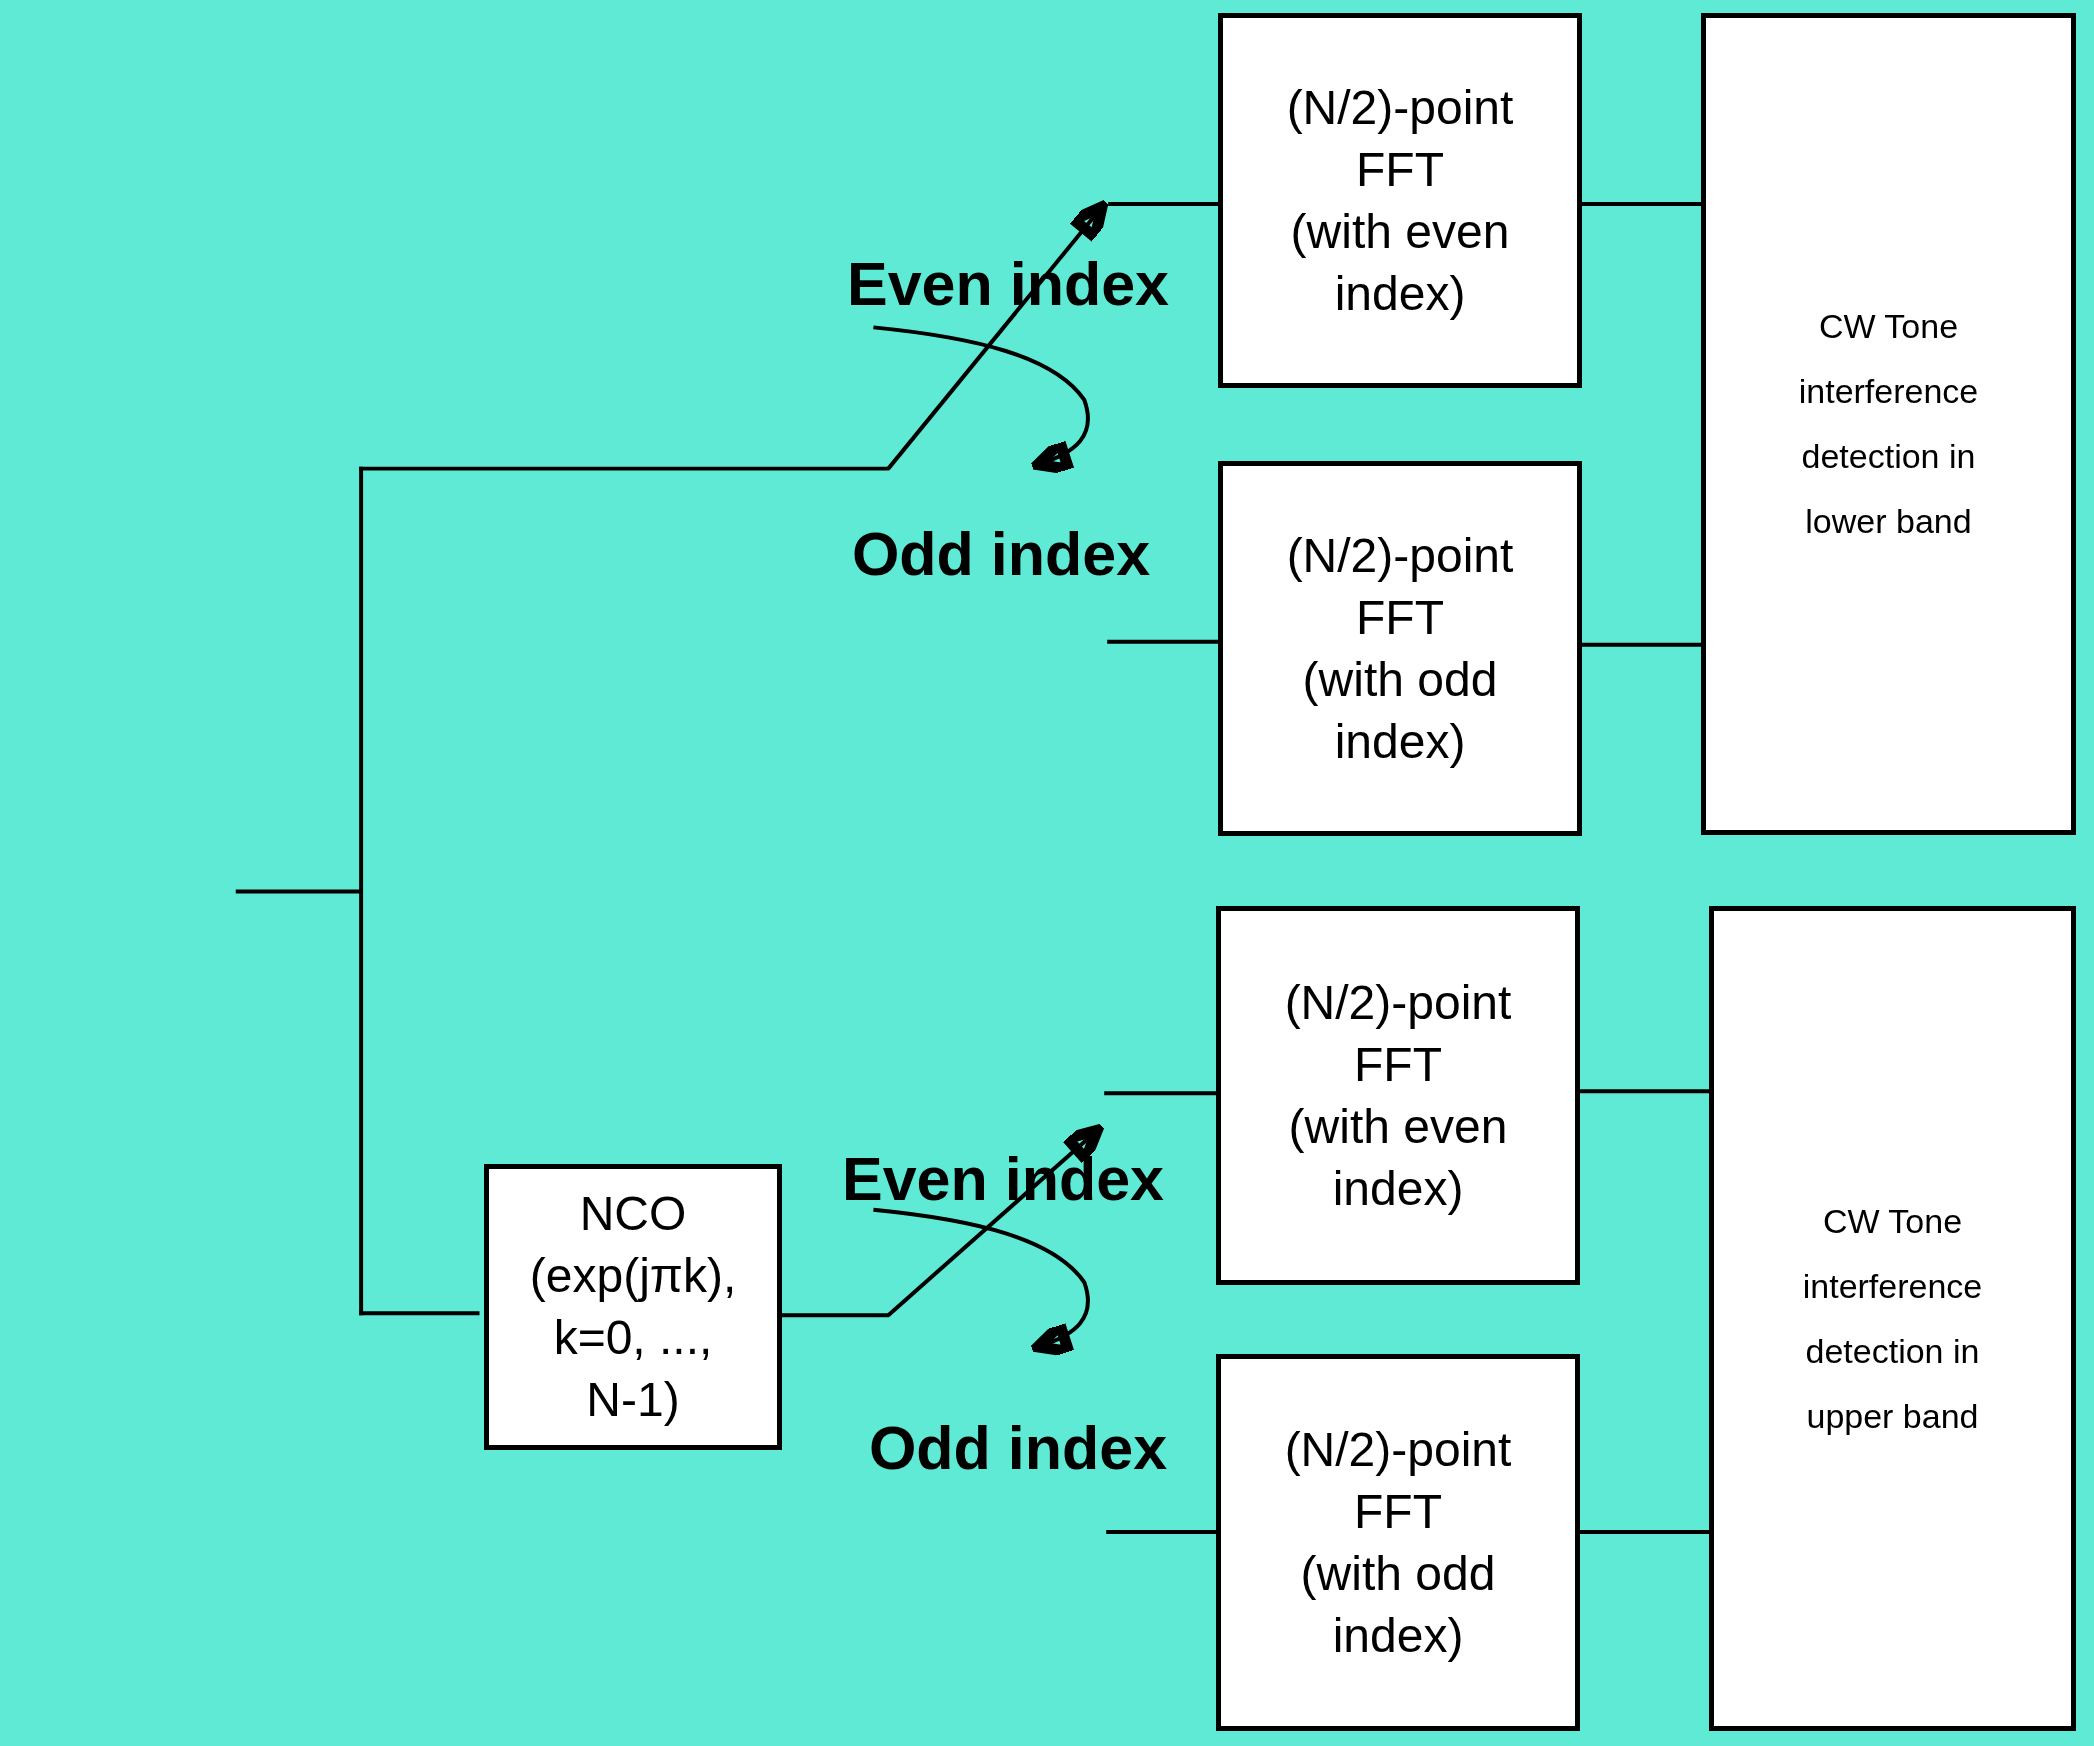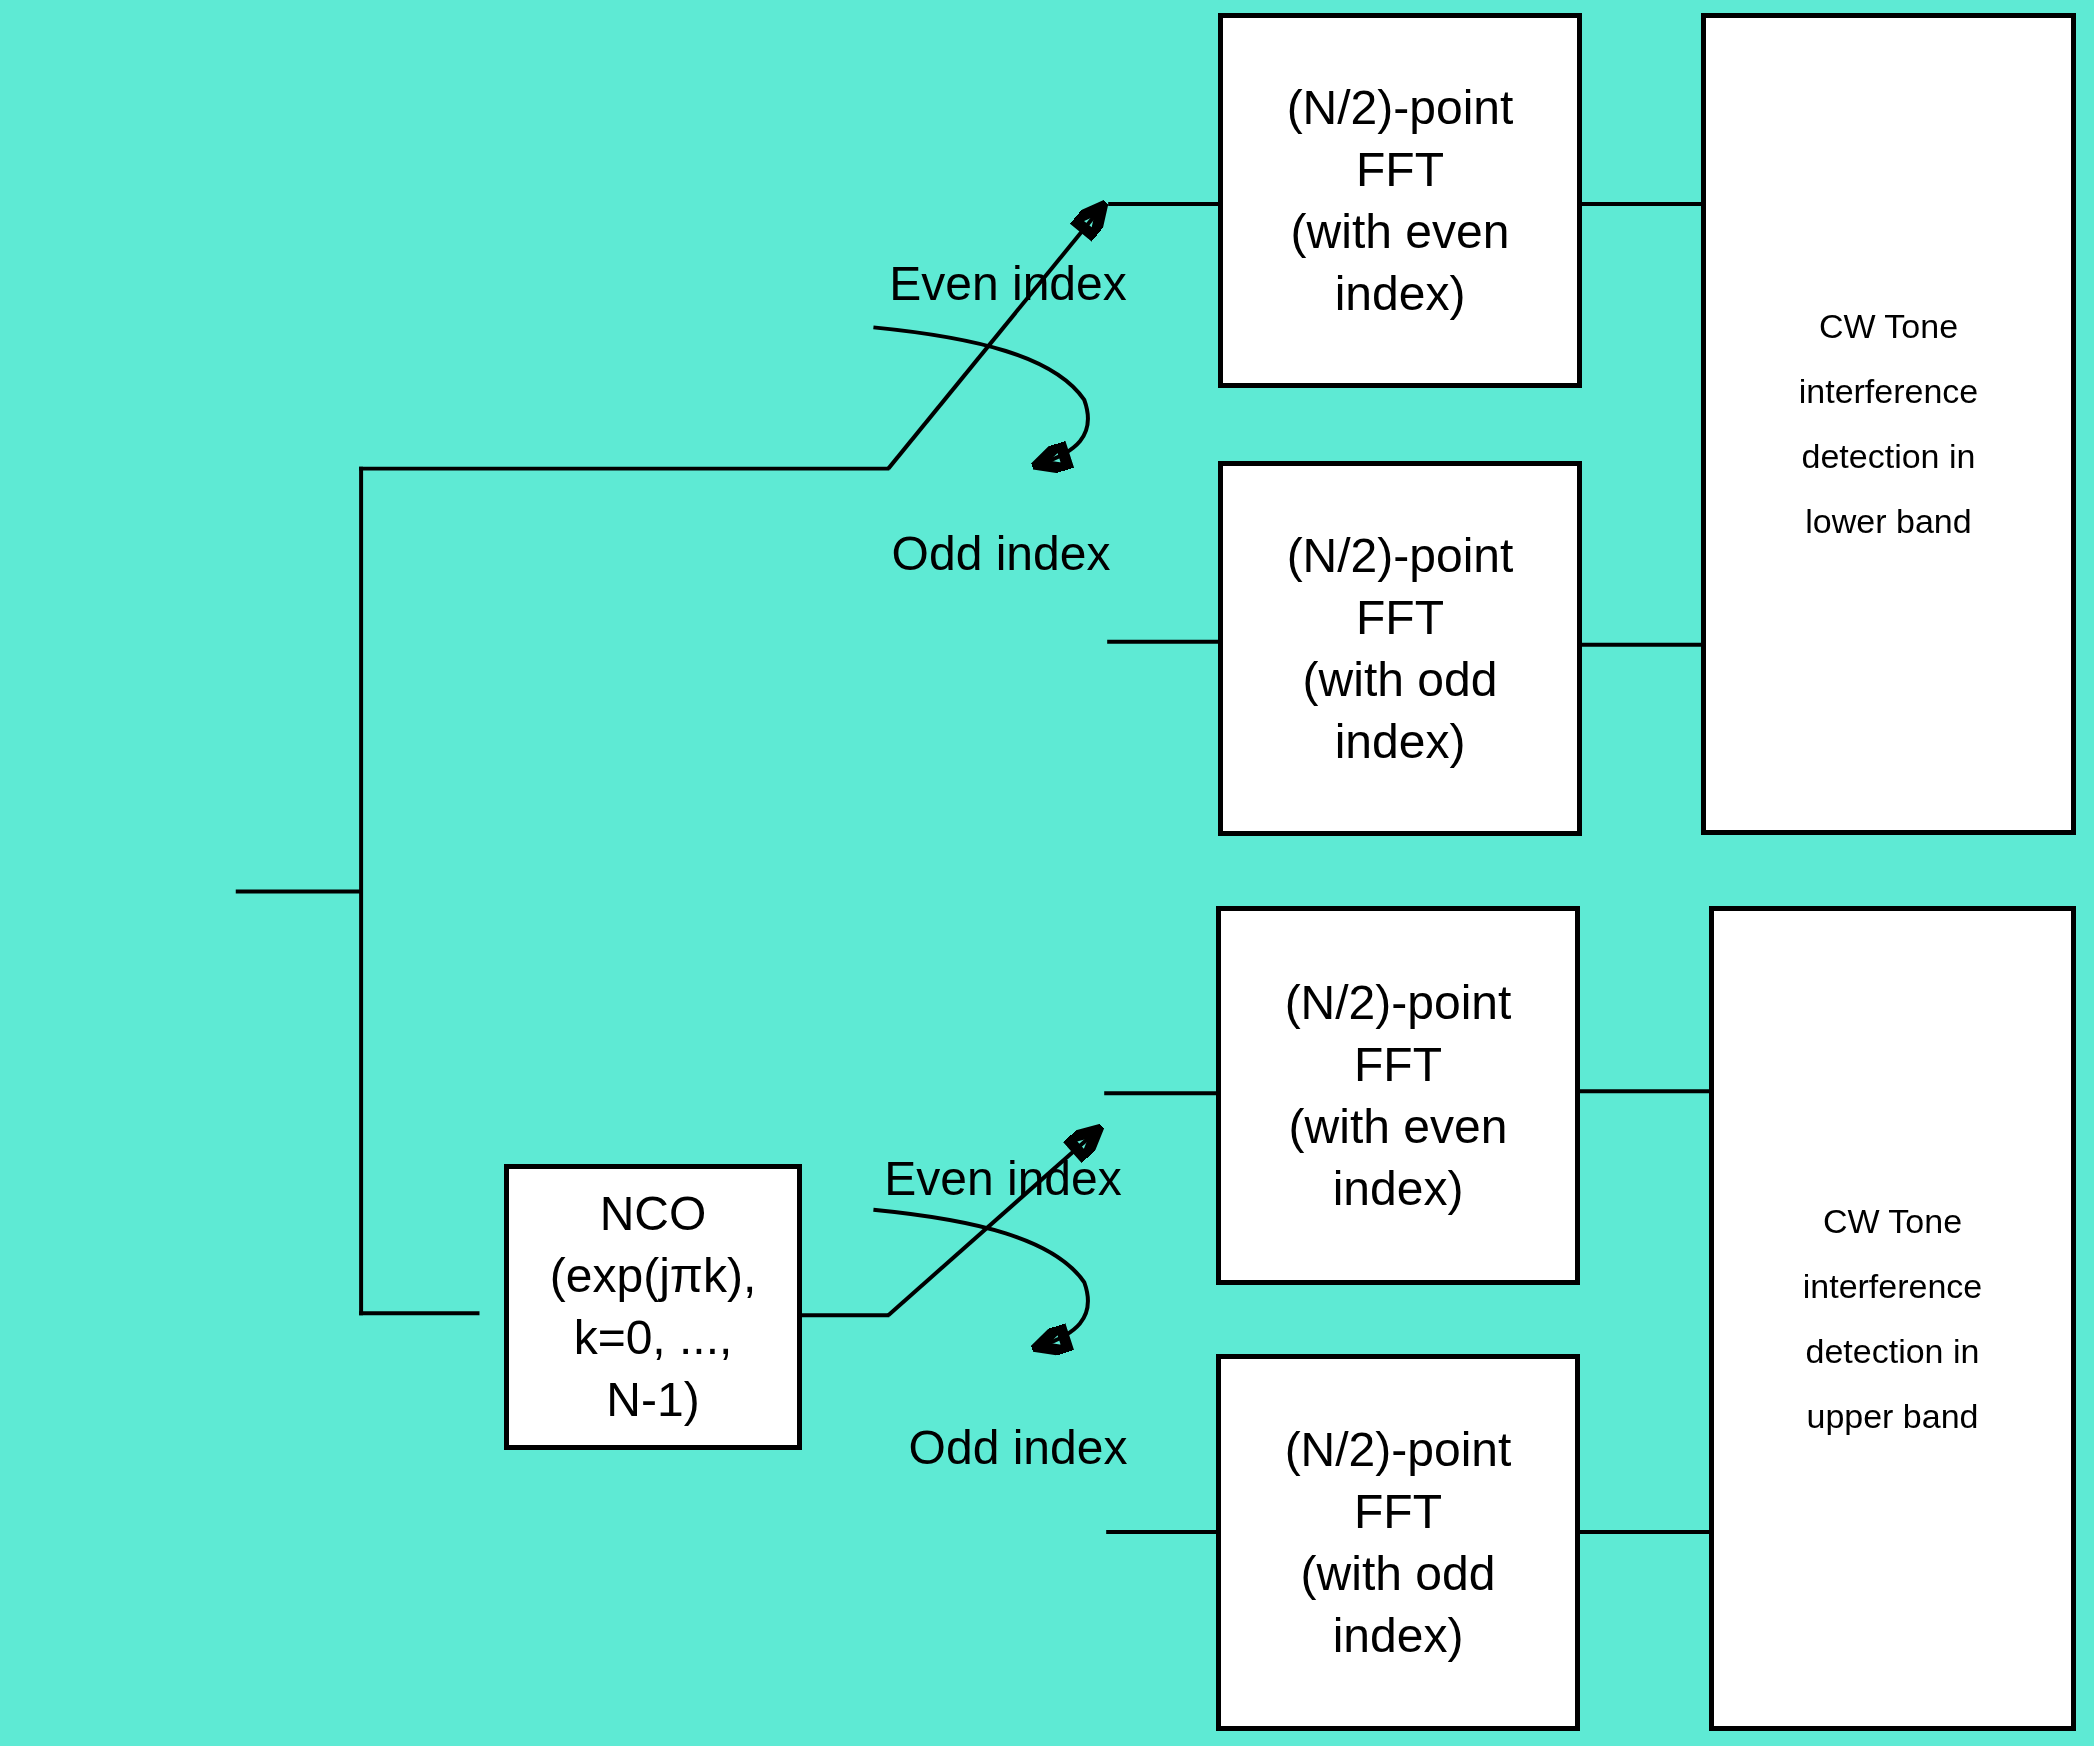--- a/index.html
+++ b/index.html
@@ -41,39 +41,40 @@
     line-height: 62px;
   }
   .box.cw {
     font-size: 34px;
     line-height: 65px;
   }
   .flabel {
     position: absolute;
     transform: translate(-50%, -50%);
     white-space: nowrap;
-    font-size: 48px;
+    font-size: 61px;
     line-height: 56px;
+    font-weight: bold;
   }
   #n-input-label {
     position: absolute;
     left: 18px;
     top: 845px;
     font-size: 51px;
     line-height: 65px;
     white-space: pre-line;
   }
   
   #fft-even-top    { left: 1218px; top: 13px;   width: 364px; height: 375px; }
   #fft-odd-top     { left: 1218px; top: 461px;  width: 364px; height: 375px; }
   #fft-even-bottom { left: 1216px; top: 906px;  width: 364px; height: 379px; }
   #fft-odd-bottom  { left: 1216px; top: 1354px; width: 364px; height: 377px; }
   #cw-lower        { left: 1701px; top: 13px;   width: 375px; height: 822px; }
   #cw-upper        { left: 1709px; top: 906px;  width: 367px; height: 825px; }
-  #nco-box         { left: 504px;  top: 1164px; width: 298px; height: 286px; }
+  #nco-box         { left: 484px;  top: 1164px; width: 298px; height: 286px; }
   
   #even-index-top    { left: 1008px; top: 284px;  }
   #odd-index-top     { left: 1001px; top: 554px;  }
   #even-index-bottom { left: 1003px; top: 1179px; }
   #odd-index-bottom  { left: 1018px; top: 1448px; }
 </style>
 </head>
 <body>
 
 <div id="canvas">

